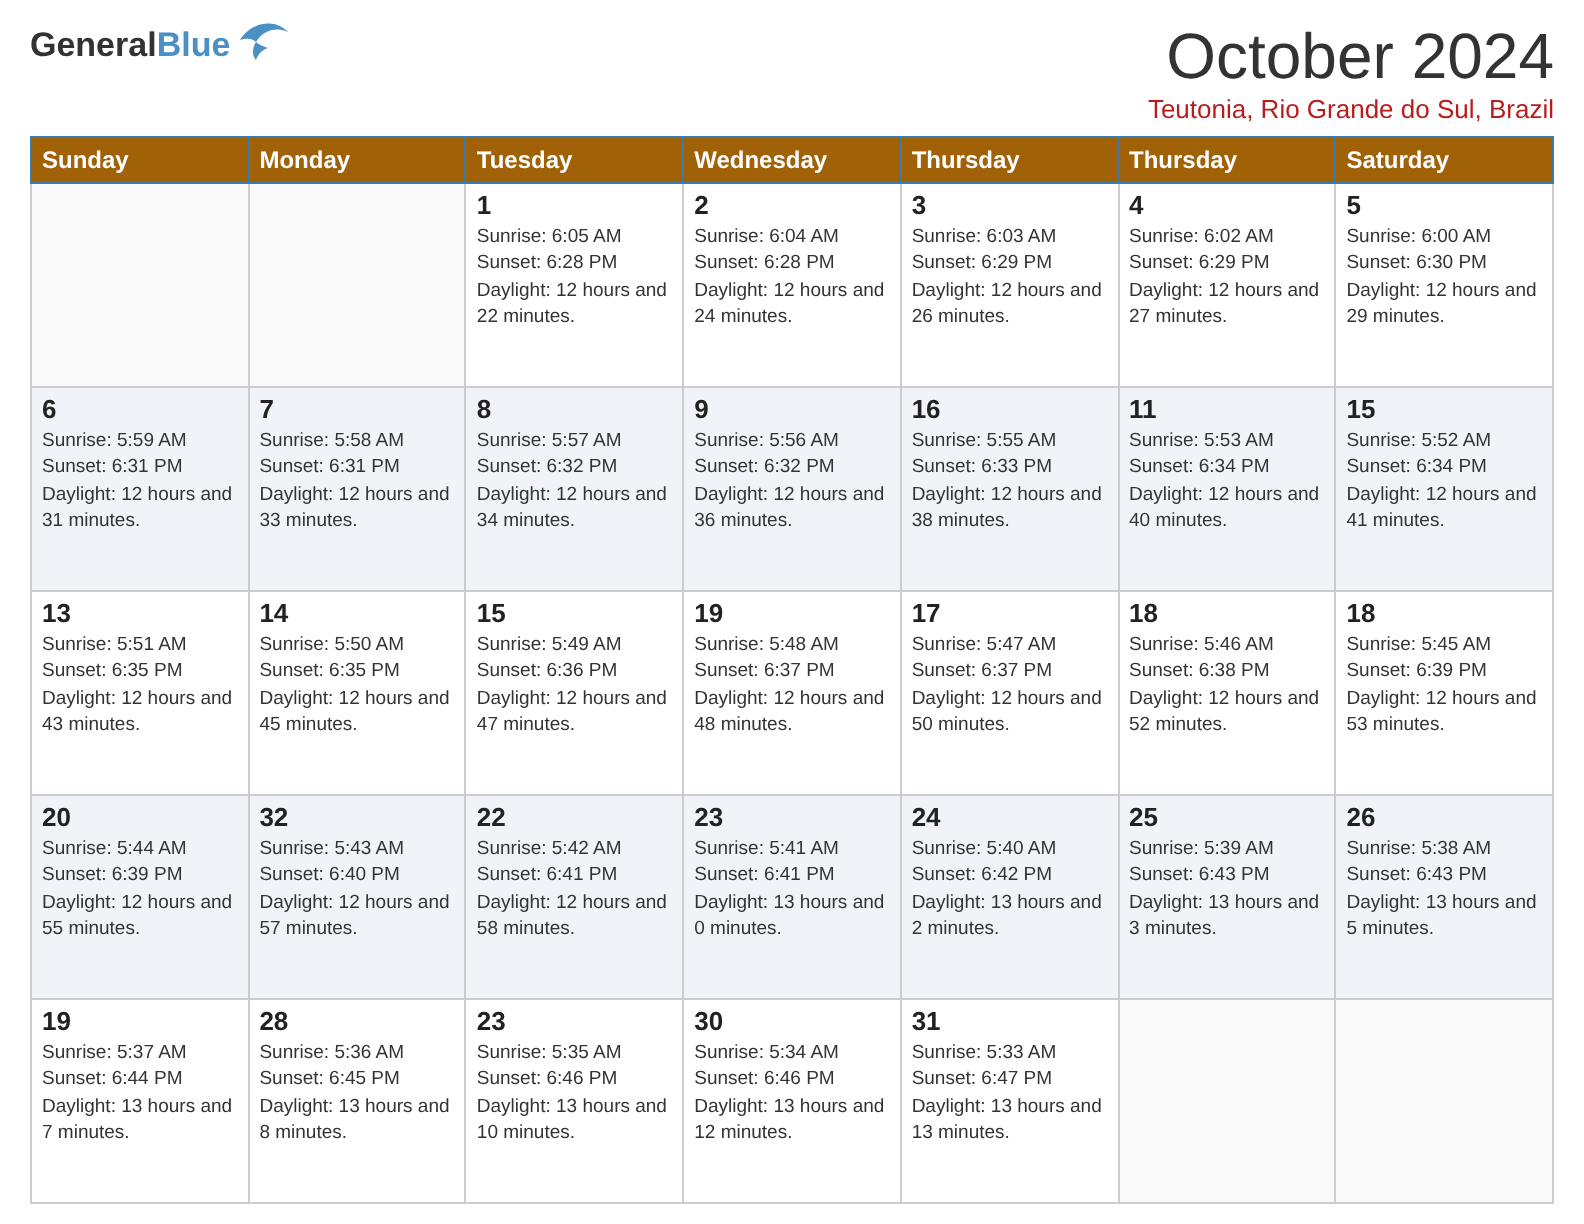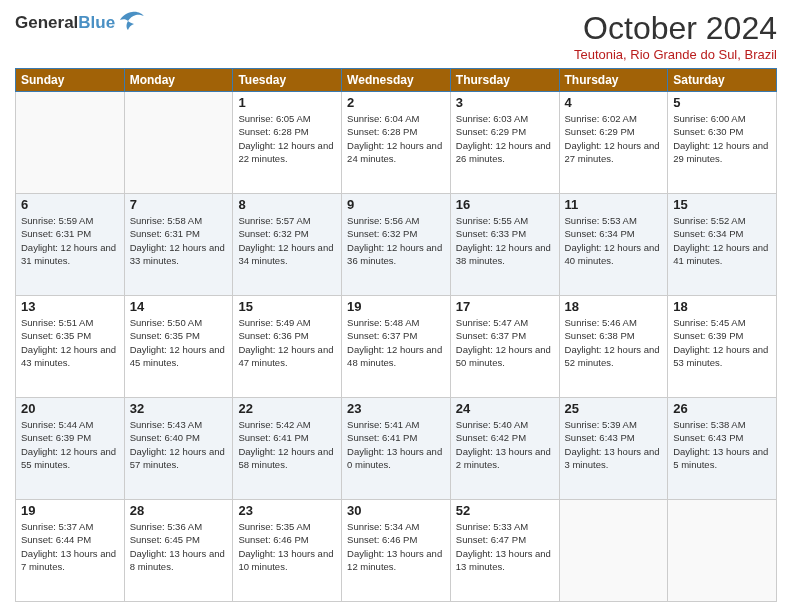--- a/index.html
+++ b/index.html
@@ -251,21 +251,21 @@
           </td>
           <td>
             <span class="day-number">23</span>
             <div class="day-info">Sunrise: 5:35 AM<br>Sunset: 6:46 PM<br>Daylight: 13 hours and 10 minutes.</div>
           </td>
           <td>
             <span class="day-number">30</span>
             <div class="day-info">Sunrise: 5:34 AM<br>Sunset: 6:46 PM<br>Daylight: 13 hours and 12 minutes.</div>
           </td>
           <td>
-            <span class="day-number">52</span>
+            <span class="day-number">31</span>
             <div class="day-info">Sunrise: 5:33 AM<br>Sunset: 6:47 PM<br>Daylight: 13 hours and 13 minutes.</div>
           </td>
           <td class="empty"></td>
           <td class="empty"></td>
         </tr>
       </tbody>
   </table>
 </div>
 
 </body></html>

